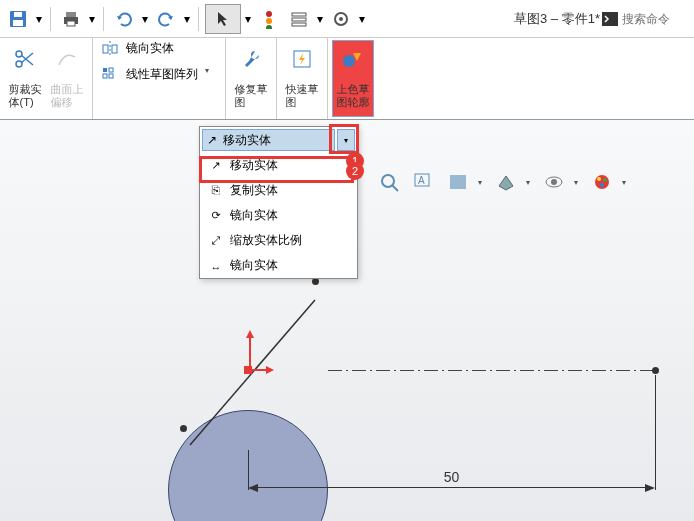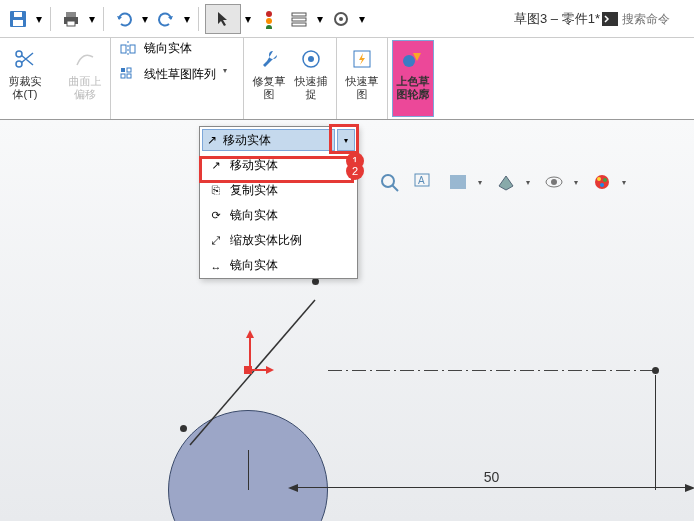--- a/index.html
+++ b/index.html
@@ -7,24 +7,24 @@
 .topbar { height: 38px; background: #fff; border-bottom: 1px solid #ccc; display: flex; align-items: center; padding: 0 4px; gap: 2px; }
 .topbar .tbtn { width: 28px; height: 28px; display: flex; align-items: center; justify-content: center; cursor: pointer; border: 1px solid transparent; }
 .topbar .tdrop { width: 10px; display: flex; align-items: center; justify-content: center; cursor: pointer; }
 .sep { width: 1px; height: 24px; background: #ccc; margin: 0 4px; }
 .pointer-sel { width: 36px; height: 30px; border: 1px solid #999; background: #e5e5e5; display: flex; align-items: center; justify-content: center; }
 .title-area { margin-left: auto; margin-right: 0; color: #333; font-size: 13px; }
 .search-area { display: flex; align-items: center; gap: 4px; padding-right: 8px; color: #666; }
 .search-area input { border: none; outline: none; width: 60px; font-size: 12px; color: #999; }
 .ribbon { height: 82px; background: #fff; border-bottom: 1px solid #999; display: flex; }
 .rgroup { display: flex; border-right: 1px solid #ccc; padding: 2px 4px; }
-.rbtn { width: 42px; display: flex; flex-direction: column; align-items: center; justify-content: flex-start; padding-top: 4px; cursor: pointer; border: 1px solid transparent; text-align: center; line-height: 1.15; font-size: 11px; color: #333; }
-.rbtn.disabled { color: #bbb; margin-left: 18px; }
+.rbtn { width: 42px; display: flex; flex-direction: column; align-items: center; justify-content: flex-start; padding-top: 4px; cursor: pointer; border: 1px solid transparent; text-align: left; line-height: 1.15; font-size: 11px; color: #333; gap: 8px; }
+.rbtn.disabled { color: #bbb; }
 .rbtn .ricon { width: 28px; height: 28px; display: flex; align-items: center; justify-content: center; margin-bottom: 2px; }
-.rbtn.hl { background: #ec4899; border-color: #7da7d9; font-weight: bold; }
+.rbtn.hl { background: #ef4444; border-color: #7da7d9; }
 .rbtn.wide { width: 52px; }
 .mid-tools { display: flex; flex-direction: column; padding: 2px 4px; gap: 2px; }
 .mid-row { display: flex; align-items: flex-start; gap: 7px; height: 24px; cursor: pointer; padding: 0 4px; }
 .mid-row .mi { width: 18px; height: 18px; display: flex; align-items: center; justify-content: center; }
 .mid-row .ml { flex: 1; font-size: 12px; }
 .mid-row .md { width: 12px; font-size: 8px; color: #555; }
 .canvas { position: absolute; left: 0; top: 120px; width: 694px; height: 401px; background: linear-gradient(#f8f9fa, #e8eaed); }
 .dropdown { position: absolute; left: 199px; top: 126px; width: 159px; background: #fff; border: 1px solid #888; box-shadow: 2px 2px 6px rgba(0,0,0,0.2); z-index: 10; }
 .dd-top { height: 26px; display: flex; align-items: center; padding: 2px; }
 .dd-top .dt-main { flex: 1; display: flex; align-items: center; gap: 6px; padding-left: 4px; background: #c5d9ed; border: 1px solid #7da7d9; height: 100%; }
@@ -34,21 +34,21 @@
 .red-box2 { position: absolute; left: 199px; top: 156px; width: 155px; height: 27px; border: 3px solid #e53935; z-index: 20; }
 .red-circle2 { position: absolute; left: 346px; top: 162px; width: 18px; height: 18px; border-radius: 50%; background: #e53935; color: #fff; font-size: 11px; display: flex; align-items: center; justify-content: center; z-index: 21; }
 .dd-item { height: 25px; display: flex; align-items: center; gap: 6px; padding: 0 8px; cursor: pointer; }
 .dd-item .dicon { width: 16px; height: 16px; display: flex; align-items: center; justify-content: center; font-size: 11px; }
 .view-toolbar { position: absolute; left: 376px; top: 170px; display: flex; gap: 6px; align-items: center; }
 .view-toolbar .vbtn { width: 28px; height: 24px; display: flex; align-items: center; justify-content: center; cursor: pointer; }
 .view-toolbar .vd { width: 8px; font-size: 8px; color: #555; }
 .circle-shape { position: absolute; left: 168px; top: 290px; width: 160px; height: 160px; border-radius: 50%; background: #9ca6c7; border: 1.5px solid #3a4a6a; }
 .red-sq { position: absolute; left: 244px; top: 366px; width: 8px; height: 8px; background: #e53935; }
 .pt { position: absolute; width: 7px; height: 7px; background: #333; border-radius: 50%; }
-.dim-line { position: absolute; left: 248px; top: 475px; width: 407px; height: 20px; margin-left: 40px; }
+.dim-line { position: absolute; left: 248px; top: 475px; width: 407px; height: 20px; }
 .dim-line .arrow-l { position: absolute; left: 0; top: 9px; width: 0; height: 0; border-top: 4px solid transparent; border-bottom: 4px solid transparent; border-right: 10px solid #333; }
 .dim-line .arrow-r { position: absolute; right: 0; top: 9px; width: 0; height: 0; border-top: 4px solid transparent; border-bottom: 4px solid transparent; border-left: 10px solid #333; }
 .dim-line .bar { position: absolute; left: 8px; right: 8px; top: 12px; height: 1px; background: #333; }
 .dim-line .txt { position: absolute; left: 50%; top: -6px; transform: translateX(-50%); background: rgba(255,255,255,0); padding: 0 8px; font-size: 14px; color: #333; }
 .ext-line { position: absolute; width: 1px; background: #333; }
 svg { display: block; }
 </style>
 </head>
 <body>
 
@@ -174,30 +174,20 @@
   </div>
   <div class="rgroup">
     <div class="rbtn">
         <div class="ricon">
           <svg width="24" height="24">
             <path d="M16 4 A4 4 0 1 0 20 8 L12 16 L8 20 L6 18 L10 14 Z" fill="#3b7cc4"></path>
           </svg>
         </div>
         <span style="white-space:pre-line">修复草
 图</span>
-      </div>
-    <div class="rbtn">
-        <div class="ricon">
-          <svg width="24" height="24">
-            <circle cx="12" cy="12" r="8" fill="none" stroke="#3b7cc4" stroke-width="1.5"></circle>
-            <circle cx="12" cy="12" r="3" fill="#3b7cc4"></circle>
-          </svg>
-        </div>
-        <span style="white-space:pre-line">快速捕
-捉</span>
       </div>
   </div>
   <div class="rgroup">
     <div class="rbtn">
         <div class="ricon">
           <svg width="24" height="24">
             <rect x="4" y="4" width="16" height="16" fill="none" stroke="#3b7cc4"></rect>
             <path d="M13 6 L9 13 L12 13 L10 18 L15 11 L12 11 Z" fill="#f9a825"></path>
           </svg>
         </div>

